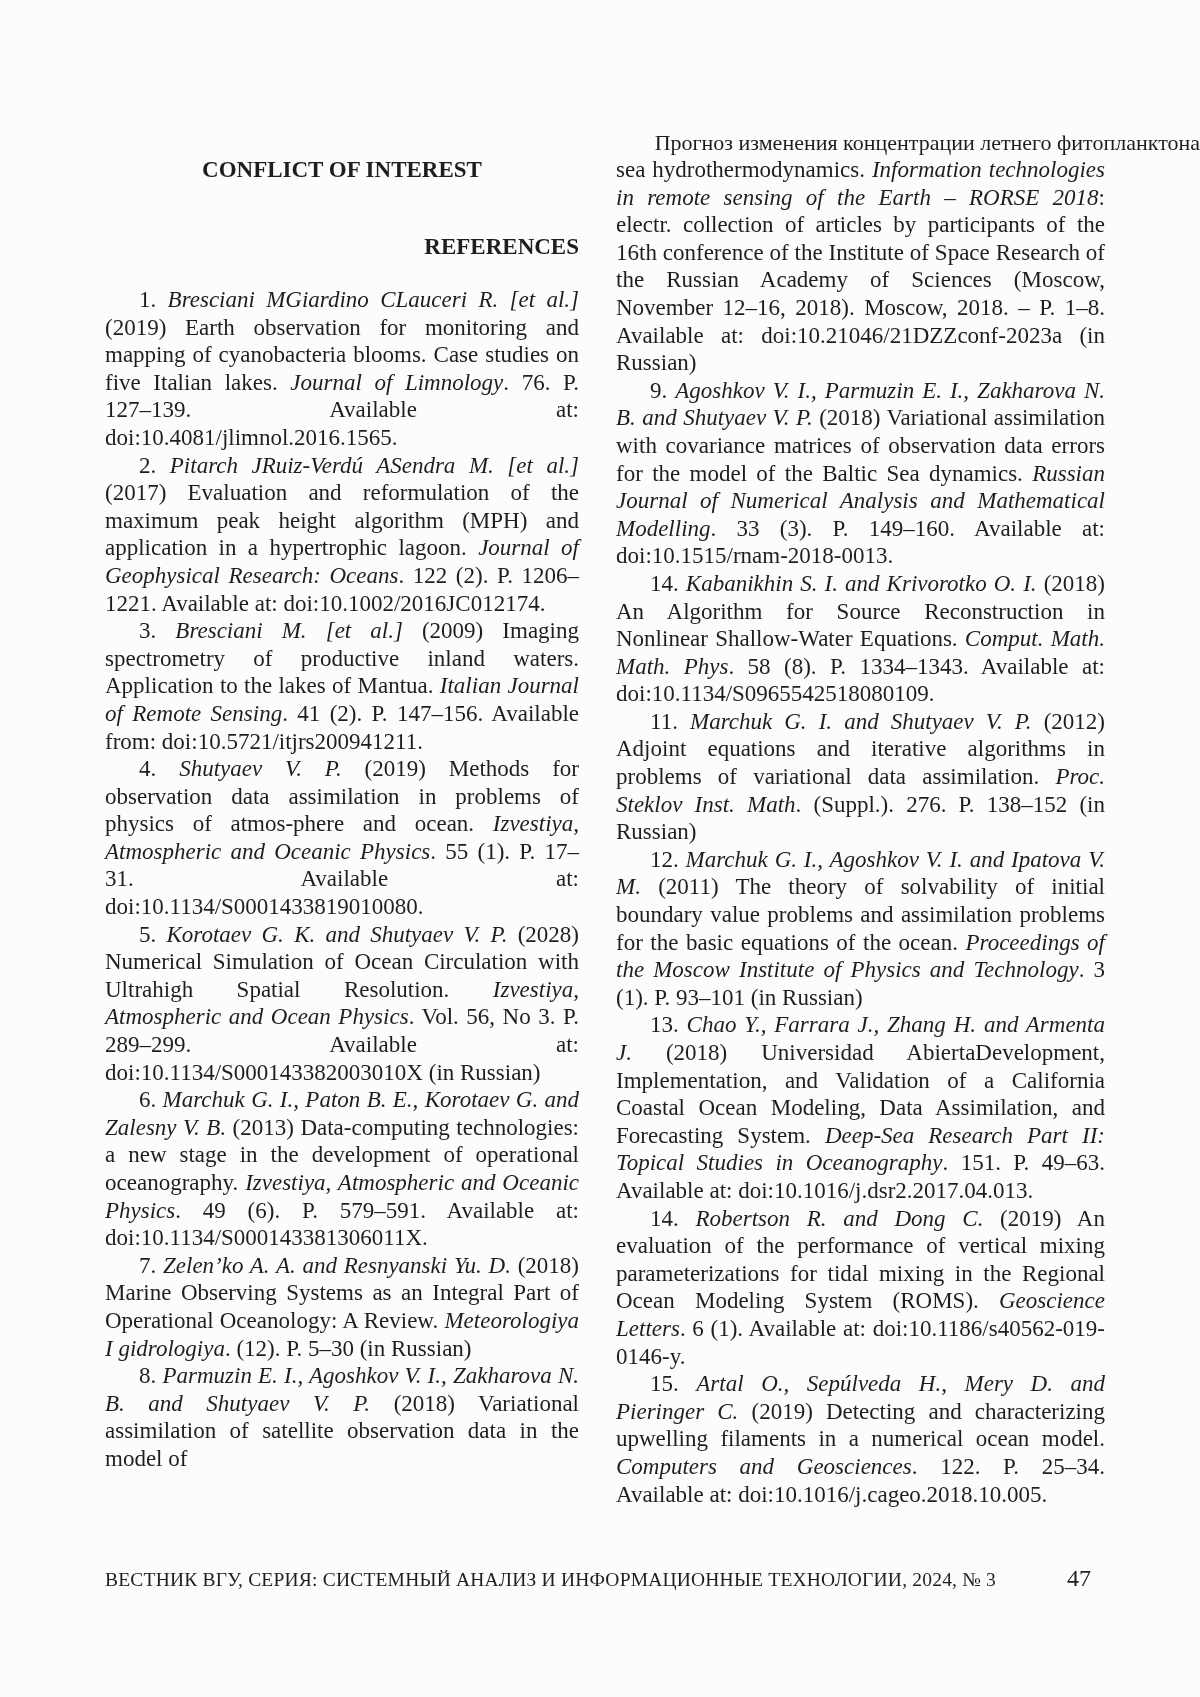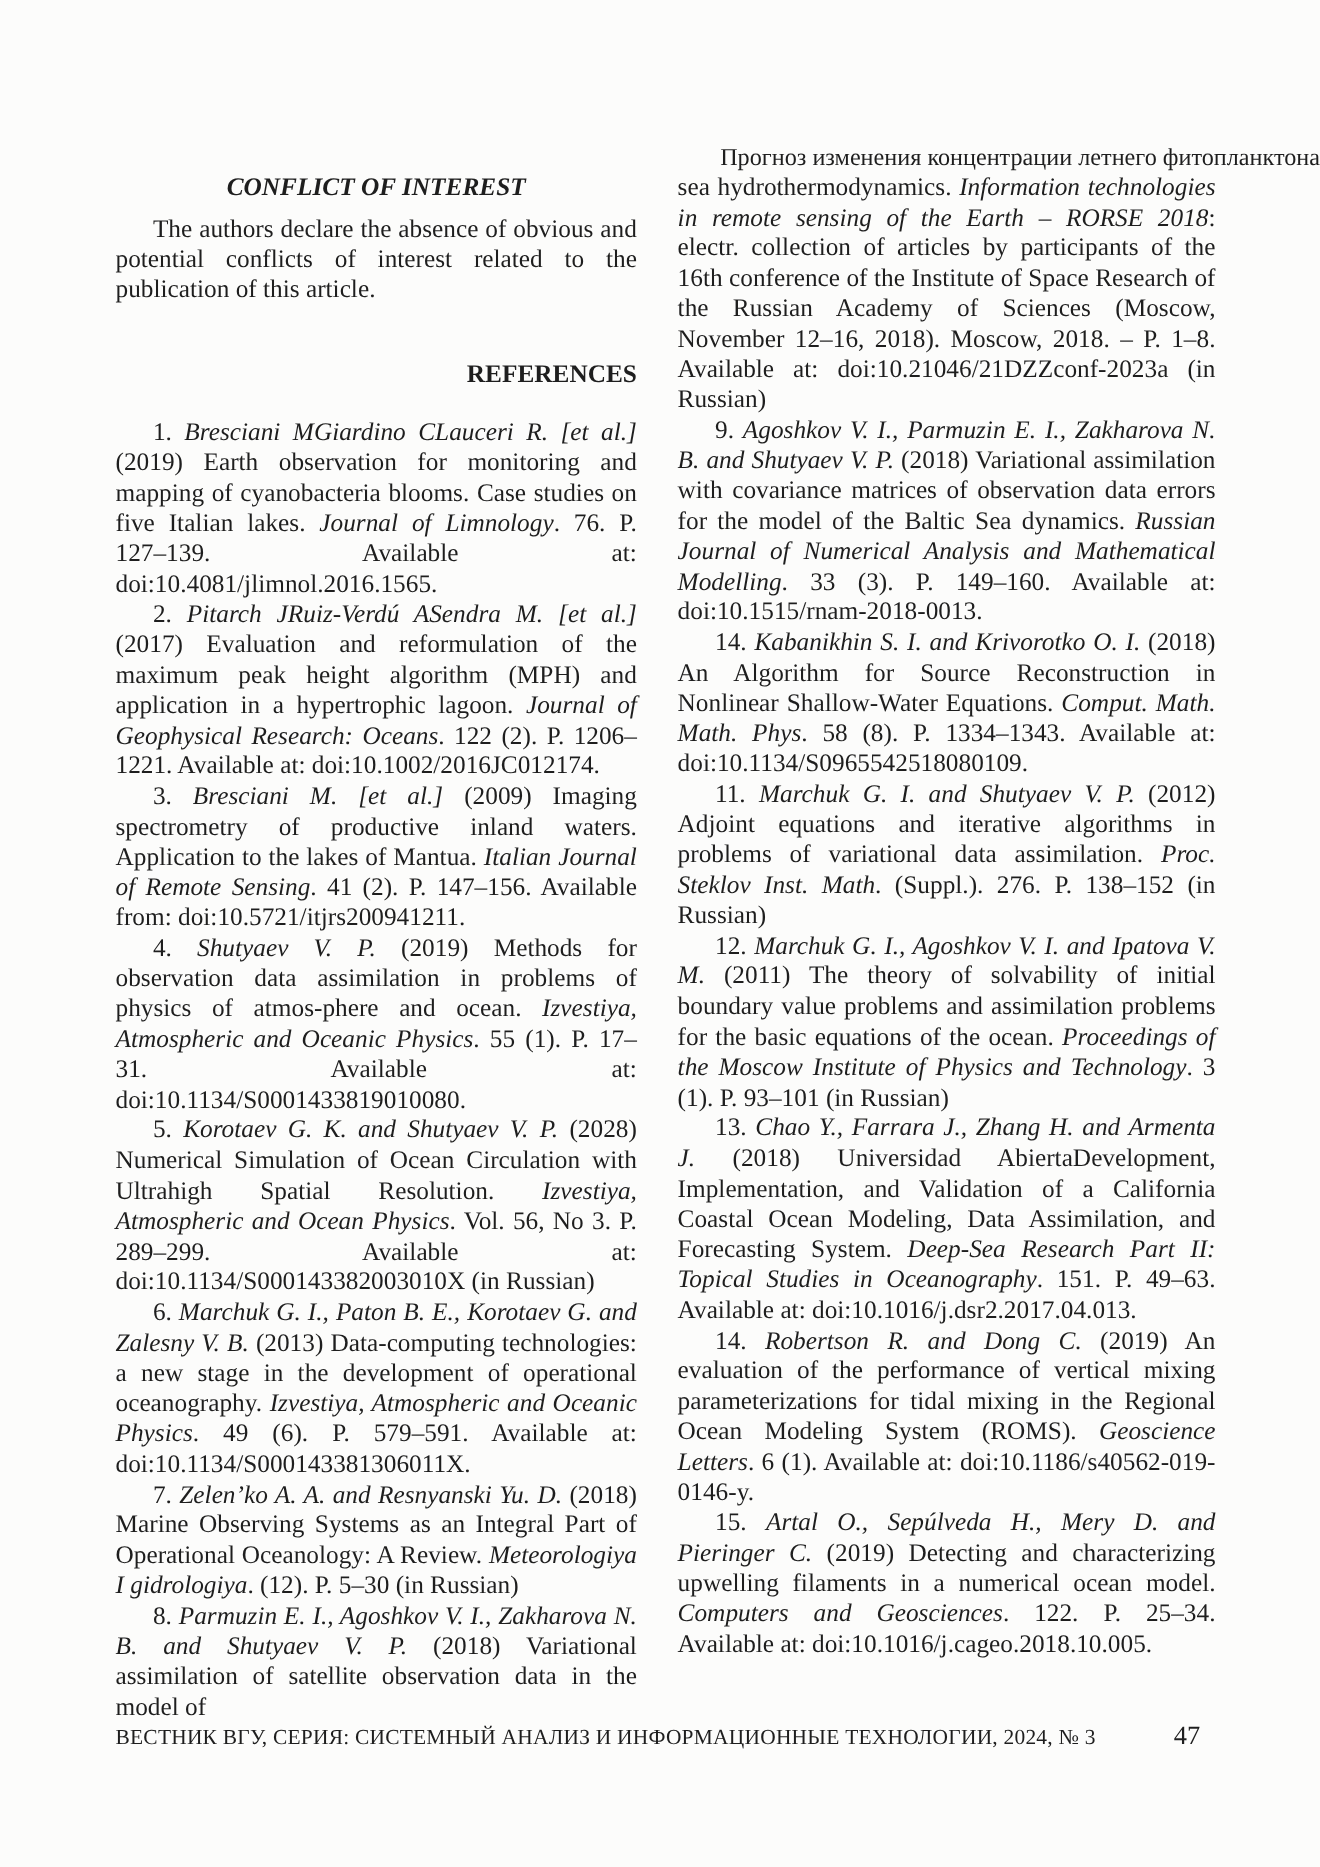--- a/index.html
+++ b/index.html
@@ -42,21 +42,21 @@
   .col-left, .col-right {
     text-align: justify;
   }
   h2.section-heading {
     font-size: 23px;
     line-height: 28px;
     font-weight: bold;
     text-align: center;
     margin: 0;
   }
-  h2.conflict-heading   { margin: 0 0 10px 0; font-style: italic; }
+  h2.conflict-heading   { margin: 0 0 10px 0; }
   h2.references-heading { margin: 49px 0 25px 0; text-align: right; }
   p.body-par {
     margin: 0;
     text-indent: 34px;
   }
   .ref {
     margin: 0;
     text-indent: 34px;
     overflow-wrap: break-word;
   }
@@ -89,21 +89,20 @@
 
 <div class="page">
 
   <div class="running-title">Прогноз изменения концентрации летнего фитопланктона</div>
 
   <div class="columns">
 
     <div class="col-left">
       <h2 class="section-heading conflict-heading">CONFLICT OF INTEREST</h2>
 
-      <p class="body-par">The authors declare the absence of obvious and potential conflicts of interest related to the publication of this article.</p>
 
       <h2 class="section-heading references-heading">REFERENCES</h2>
 
       <div>
           <p class="ref"><span>1. </span><i>Bresciani MGiardino CLauceri R. [et al.]</i><span> (2019) Earth observation for monitoring and mapping of cyanobacteria blooms. Case studies on five Italian lakes. </span><i>Journal of Limnology</i><span>. 76. P. 127–139. Available at: doi:10.4081/jlimnol.2016.1565.</span></p>
           <p class="ref"><span>2. </span><i>Pitarch JRuiz-Verdú ASendra M. [et al.]</i><span> (2017) Evaluation and reformulation of the maximum peak height algorithm (MPH) and application in a hypertrophic lagoon. </span><i>Journal of Geophysical Research: Oceans</i><span>. 122 (2). P. 1206–1221. Available at: doi:10.1002/2016JC012174.</span></p>
           <p class="ref"><span>3. </span><i>Bresciani M. [et al.]</i><span> (2009) Imaging spectrometry of productive inland waters. Application to the lakes of Mantua. </span><i>Italian Journal of Remote Sensing</i><span>. 41 (2). P. 147–156. Available from: doi:10.5721/itjrs200941211.</span></p>
           <p class="ref"><span>4. </span><i>Shutyaev V. P.</i><span> (2019) Methods for observation data assimilation in problems of physics of atmos-phere and ocean. </span><i>Izvestiya, Atmospheric and Oceanic Physics</i><span>. 55 (1). P. 17–31. Available at: doi:10.1134/S0001433819010080.</span></p>
           <p class="ref"><span>5. </span><i>Korotaev G. K. and Shutyaev V. P.</i><span> (2028) Numerical Simulation of Ocean Circulation with Ultrahigh Spatial Resolution. </span><i>Izvestiya, Atmospheric and Ocean Physics</i><span>. Vol. 56, No 3. P. 289–299. Available at: doi:10.1134/S000143382003010X (in Russian)</span></p>
           <p class="ref"><span>6. </span><i>Marchuk G. I., Paton B. E., Korotaev G. and Zalesny V. B.</i><span> (2013) Data-computing technologies: a new stage in the development of operational oceanography. </span><i>Izvestiya, Atmospheric and Oceanic Physics</i><span>. 49 (6). P. 579–591. Available at: doi:10.1134/S000143381306011X.</span></p>

